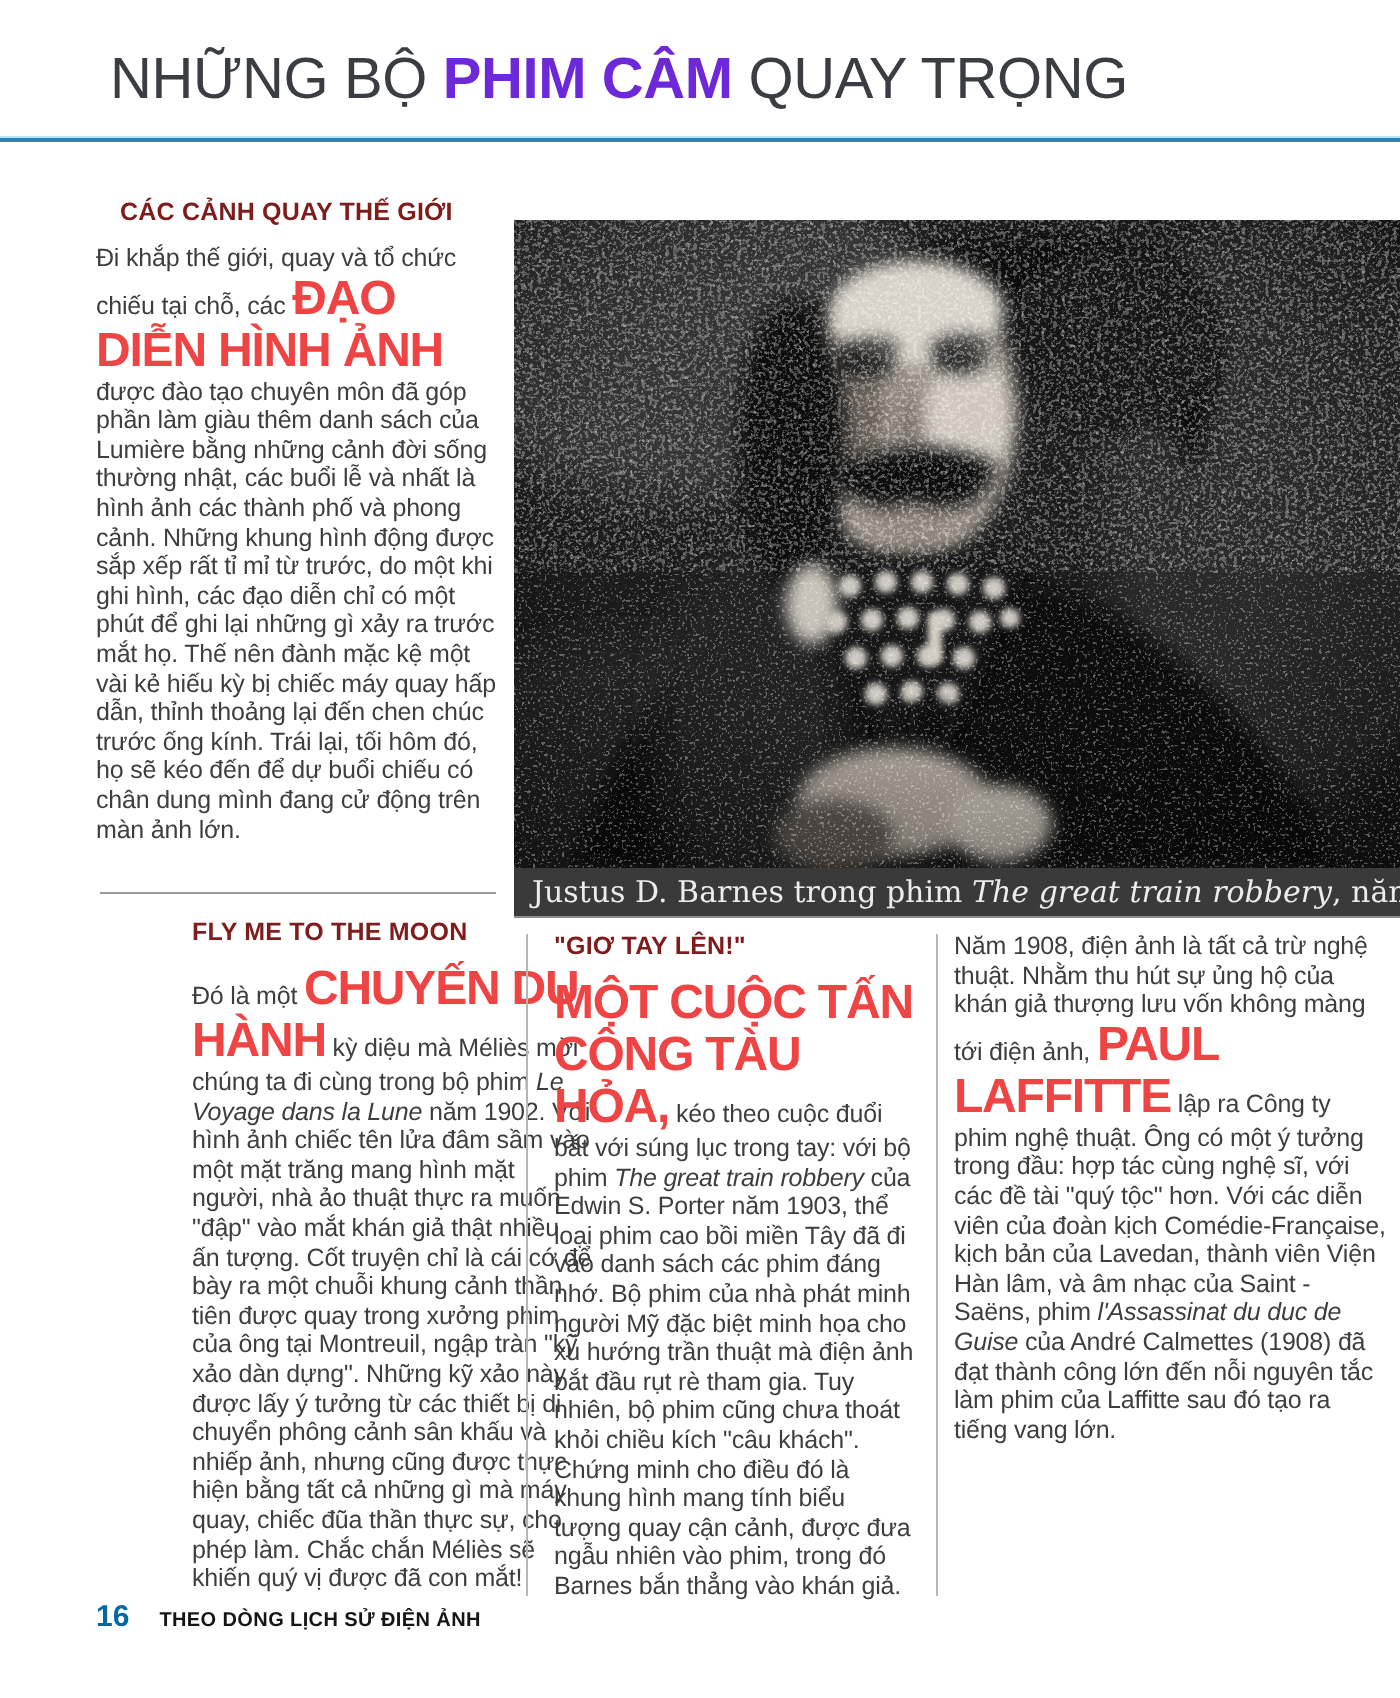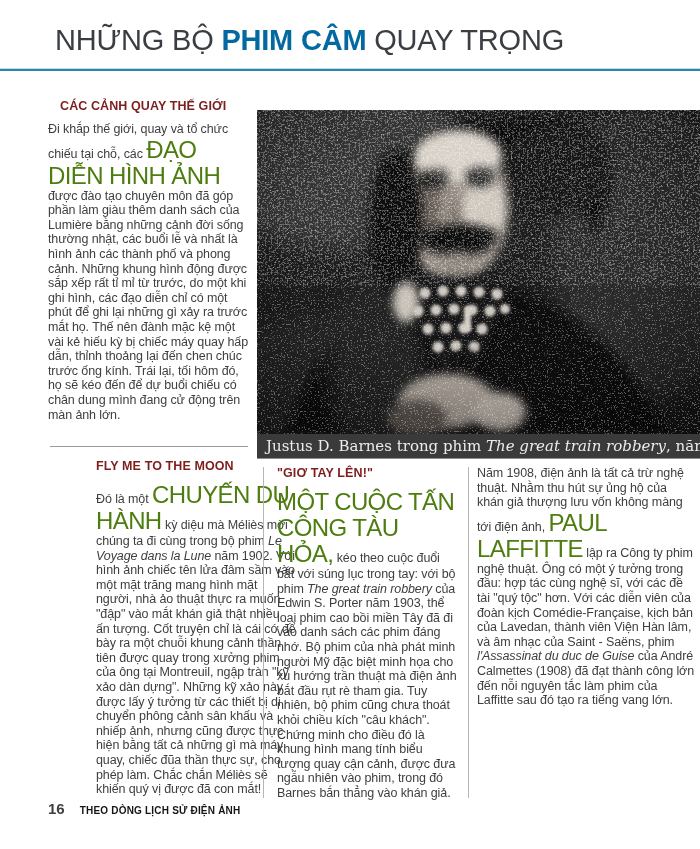--- a/index.html
+++ b/index.html
@@ -10,21 +10,21 @@
     overflow:hidden;
     font-family:"Liberation Sans",sans-serif;
     color:#3e3e3e;
   }
   
   .page-title{
     position:absolute;left:55px;top:24px;margin:0;
     font-size:29px;font-weight:400;color:#3a3e42;
     letter-spacing:-0.2px;white-space:nowrap;
   }
-  .page-title strong{font-weight:700;color:#0369a1;}
+  .page-title strong{font-weight:700;color:#6d28d9;}
   .accent-rule{
     position:absolute;left:0;top:68px;width:700px;height:3px;
     background:linear-gradient(#bfe0ee 0 1px,#2f82ac 1px 100%);
   }
   
   .col{position:absolute;}
   #col-a{left:48px;top:99px;width:200px;}
   #col-b{left:48px;top:459px;width:200px;margin-left:48px;}
   #col-c{left:277px;top:466px;width:182px;}
   #col-d{left:477px;top:466px;width:218px;}
@@ -35,21 +35,21 @@
   }
   #col-a .sec-head{padding-left:12px;}
   .body-text{
     margin:0;
     font-size:12.5px;line-height:14.6px;
     letter-spacing:-0.1px;color:#3e3e3e;
     text-align:left;
   }
   .disp{
     font-size:24px;line-height:26px;
-    letter-spacing:-0.6px;color:#4d7c0f;font-weight:400;
+    letter-spacing:-0.6px;color:#ef4444;font-weight:700;
   }
   .body-text i{font-style:italic;}
   
   .rule-h{position:absolute;height:1px;background:#9b9b9b;}
   #rule-left{left:50px;top:446px;width:198px;}
   .rule-v{position:absolute;width:1px;top:467px;height:331px;background:#b6b6b6;}
   #rule-v1{left:263px;}
   #rule-v2{left:468px;}
   
   .photo{
@@ -62,21 +62,21 @@
     font-family:"DejaVu Serif",serif;font-size:15px;
     padding-left:9px;white-space:nowrap;
     border-bottom:1px solid #8d8d8d;
   }
   .photo figcaption i{font-style:italic;}
   
   .page-footer{
     position:absolute;left:48px;top:800px;
     display:flex;align-items:baseline;gap:15px;
   }
-  .page-num{font-size:15px;font-weight:700;color:#404040;}
+  .page-num{font-size:15px;font-weight:700;color:#0369a1;}
   .book-title{font-size:10px;font-weight:700;color:#151515;letter-spacing:0.2px;}
 </style>
 </head>
 <body>
 
 <div class="page">
 
   <h1 class="page-title"><span>NHỮNG BỘ </span><strong>PHIM CÂM</strong><span> QUAY TRỌNG</span></h1>
   <div class="accent-rule"></div>
 

